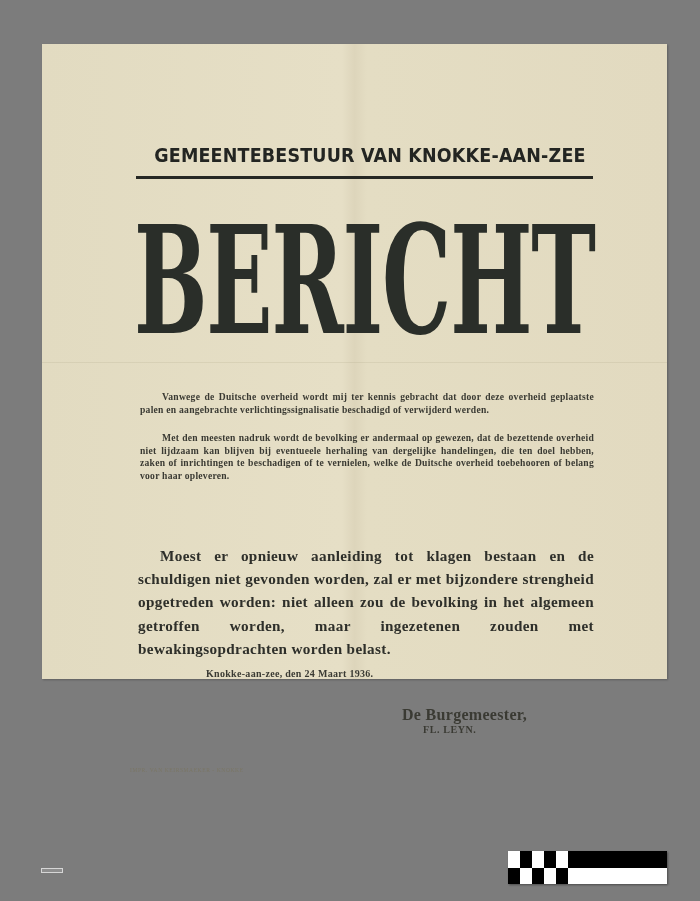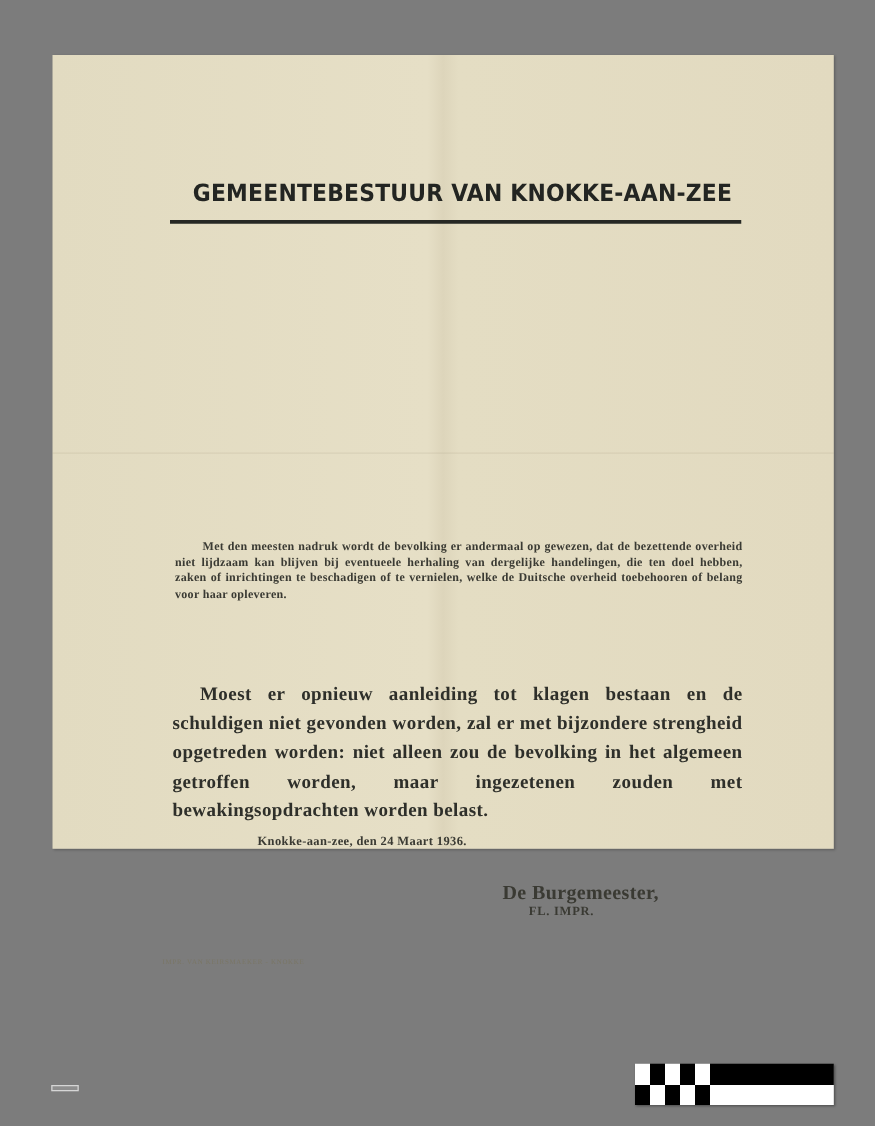--- a/index.html
+++ b/index.html
@@ -152,32 +152,38 @@
     .cell-w { background: #ffffff; }
     .cell-b { background: #000000; }
   </style>
 </head>
 <body>
 
 <div class="paper">
   <div class="header-title">GEMEENTEBESTUUR VAN KNOKKE-AAN-ZEE</div>
   <div class="header-rule"></div>
 
-
+  <div class="big-title">
+    <span>BERICHT</span>
+  </div>
+
+  <div class="small-text p1">
+    <p>Vanwege de Duitsche overheid wordt mij ter kennis gebracht dat door deze overheid geplaatste palen en aangebrachte verlichtingssignalisatie beschadigd of verwijderd werden.</p>
+  </div>
   <div class="small-text p2">
     <p>Met den meesten nadruk wordt de bevolking er andermaal op gewezen, dat de bezettende overheid niet lijdzaam kan blijven bij eventueele herhaling van dergelijke handelingen, die ten doel hebben, zaken of inrichtingen te beschadigen of te vernielen, welke de Duitsche overheid toebehooren of belang voor haar opleveren.</p>
   </div>
 
   <div class="big-text">
     <p>Moest er opnieuw aanleiding tot klagen bestaan en de schuldigen niet gevonden worden, zal er met bijzondere strengheid opgetreden worden: niet alleen zou de bevolking in het algemeen getroffen worden, maar ingezetenen zouden met bewakingsopdrachten worden belast.</p>
   </div>
 
   <div class="date-line">Knokke-aan-zee, den 24 Maart 1936.</div>
   <div class="sign-title">De Burgemeester,</div>
-  <div class="sign-name">FL. IMPR.</div>
+  <div class="sign-name">FL. LEYN.</div>
 
   <div class="printer">IMPR. VAN KEIRSMAEKER - KNOKKE</div>
 </div>
 
 <div class="scale-mark"></div>
 
 <div class="color-bar">
   <div class="cell-w"></div>
   <div class="cell-b"></div>
   <div class="cell-w"></div>

